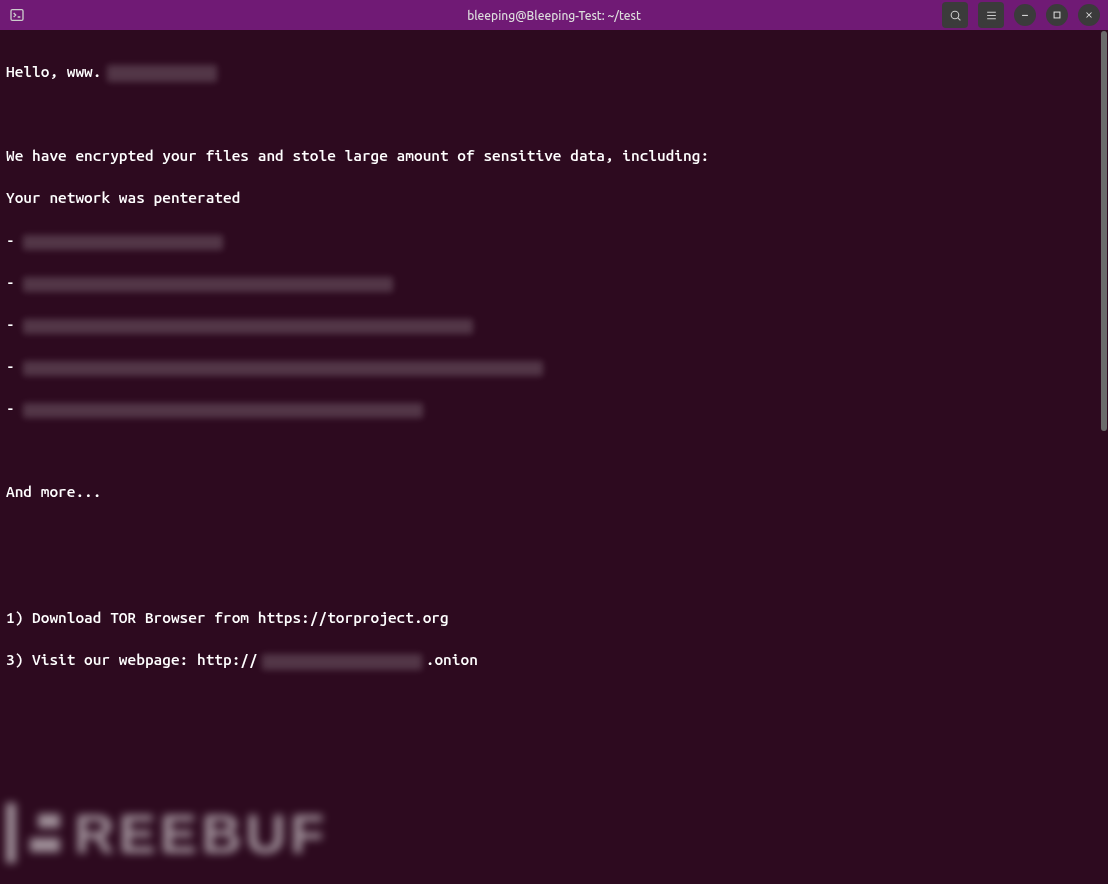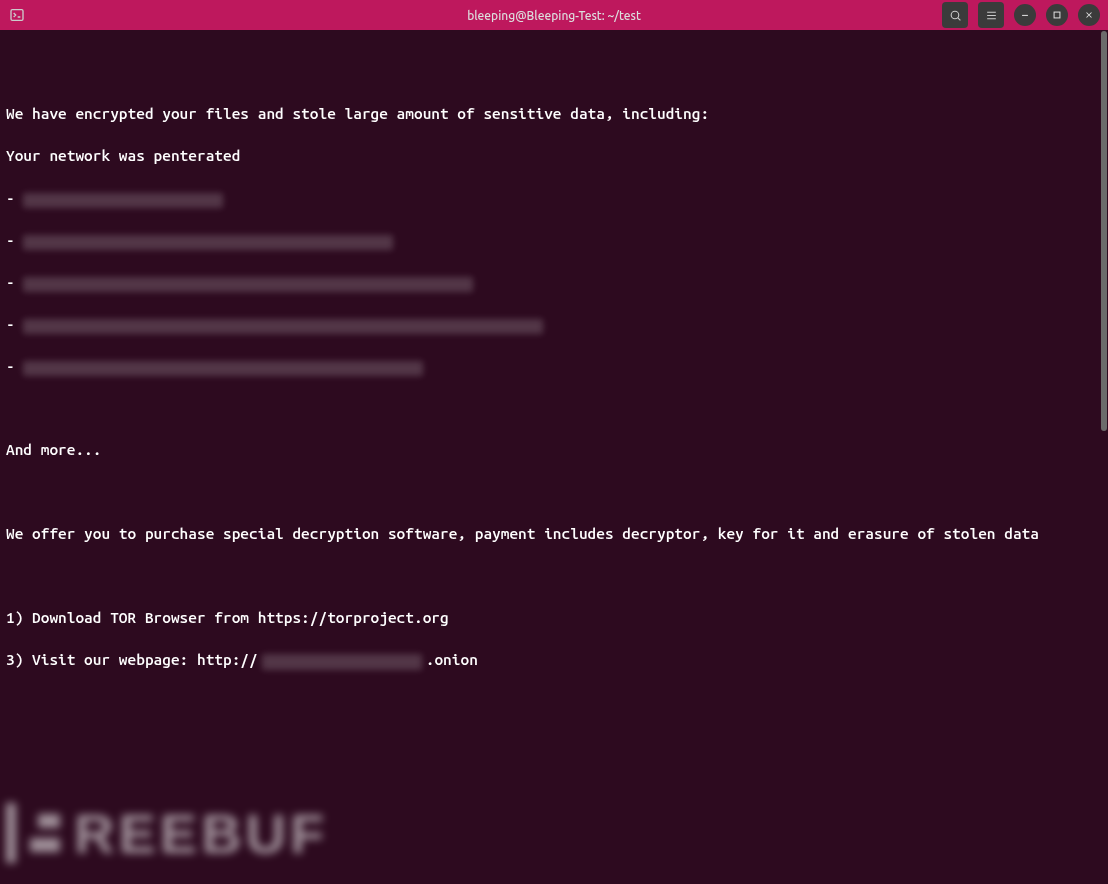--- a/index.html
+++ b/index.html
@@ -6,21 +6,21 @@
   body {
     width: 1108px;
     height: 884px;
     background: #2d0a1f;
     font-family: 'Ubuntu Mono', 'DejaVu Sans Mono', monospace;
     overflow: hidden;
     position: relative;
   }
   .titlebar {
     height: 30px;
-    background: #be185d;
+    background: #701a75;
     display: flex;
     align-items: center;
     position: relative;
     padding: 0 8px;
   }
   .title-left {
     display: flex;
     align-items: center;
     gap: 6px;
   }
@@ -166,32 +166,32 @@
     </span>
     <span class="win-btn close">
       <svg viewBox="0 0 24 24" fill="none" stroke="currentColor" stroke-width="2.5">
           <path d="M6 6l12 12M18 6L6 18"></path>
         </svg>
     </span>
   </div>
 </div>
 
 <div class="terminal">
+<span class="terminal-line"><span>Hello, www.</span><span class="blur-inline" style="width:110px;height:17px;margin-left:6px;"></span></span>
 <span class="terminal-line"> </span>
 <span class="terminal-line">We have encrypted your files and stole large amount of sensitive data, including:</span>
 <span class="terminal-line">Your network was penterated</span>
 <span class="terminal-line">- <span class="blur-inline" style="width:200px;height:15px;"></span></span>
 <span class="terminal-line">- <span class="blur-inline" style="width:370px;height:15px;"></span></span>
 <span class="terminal-line">- <span class="blur-inline" style="width:450px;height:15px;"></span></span>
 <span class="terminal-line">- <span class="blur-inline" style="width:520px;height:15px;"></span></span>
 <span class="terminal-line">- <span class="blur-inline" style="width:400px;height:15px;"></span></span>
 <span class="terminal-line"> </span>
 <span class="terminal-line">And more...</span>
 <span class="terminal-line"> </span>
-<span class="terminal-line">We offer you to purchase special decryption software, payment includes decryptor, key for it and erasure of stolen data</span>
 <span class="terminal-line"> </span>
 <span class="terminal-line">1) Download TOR Browser from https://torproject.org</span>
 <span class="terminal-line"><span>3) Visit our webpage: http://</span><span class="blur-inline" style="width:160px;height:16px;margin:0 4px;"></span><span>.onion</span></span>
 <span class="terminal-line"> </span>
 
 
 
 
 
 

